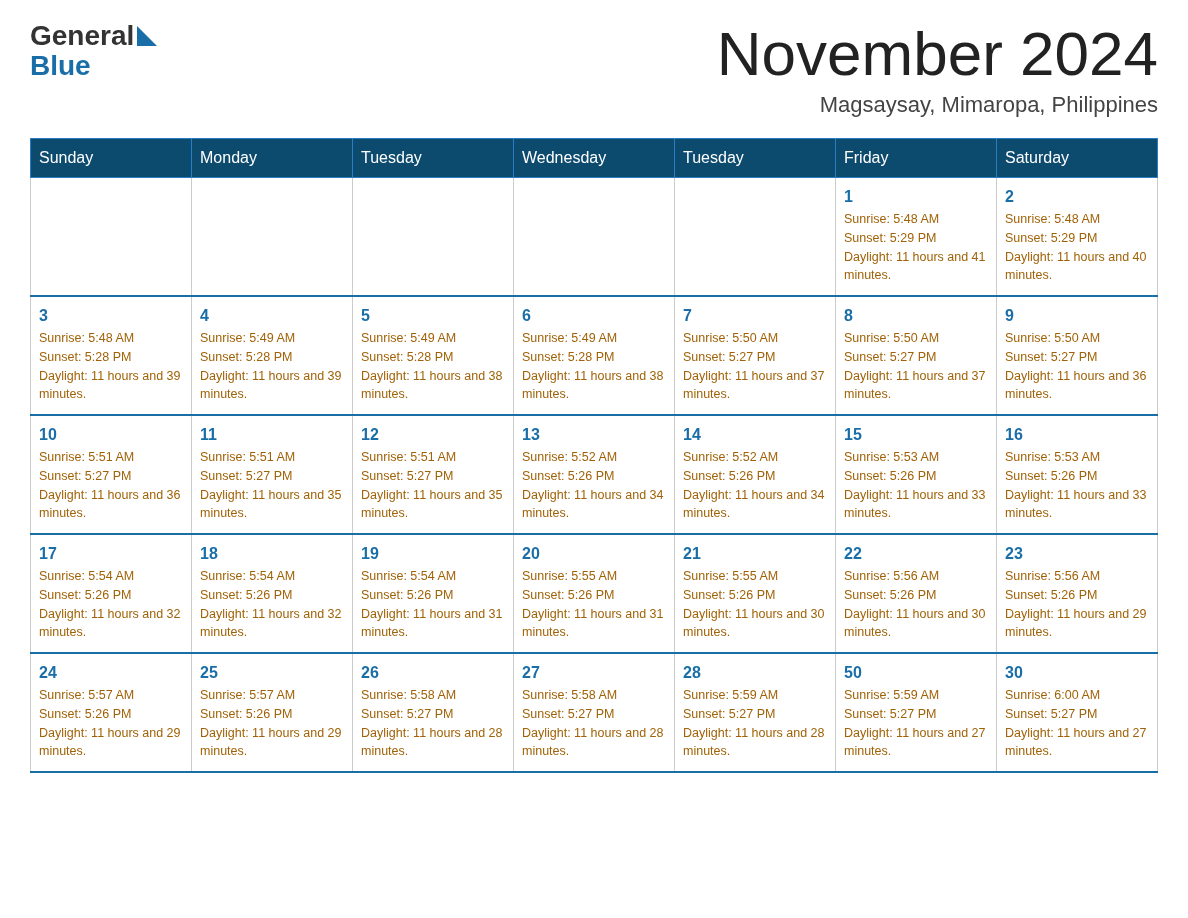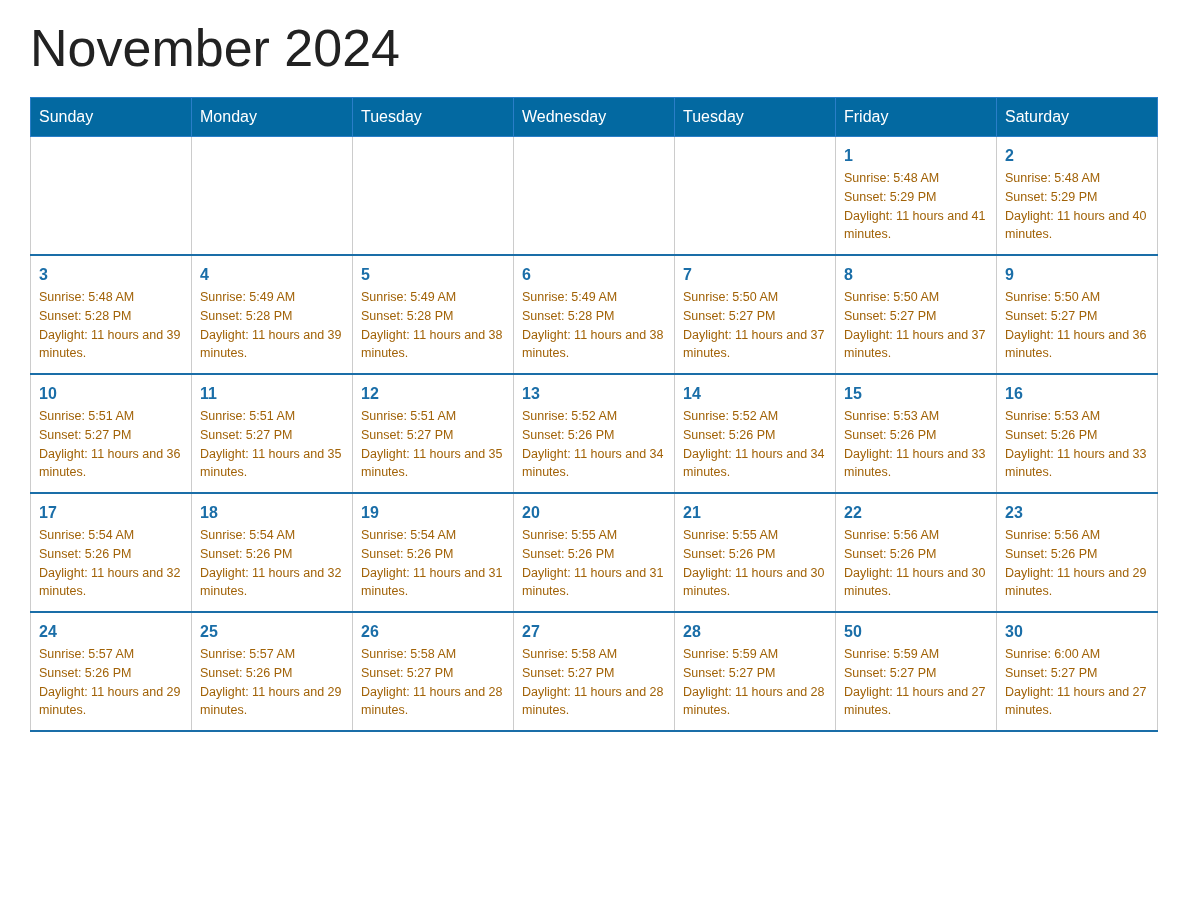--- a/index.html
+++ b/index.html
@@ -13,37 +13,37 @@
     .header {
       display: flex;
       justify-content: space-between;
       align-items: flex-start;
       margin-bottom: 20px;
     }
     .title-block {
       text-align: right;
     }
     .month-title {
-      font-size: 52px;
+      font-size: 62px;
       font-weight: normal;
       color: #222;
       line-height: 1.1;
     }
     .location-title {
       font-size: 22px;
       color: #444;
       margin-top: 4px;
     }
     .calendar-table {
       width: 100%;
       border-collapse: collapse;
       table-layout: fixed;
     }
     .calendar-table thead tr {
-      background-color: #0369a1;
+      background-color: #0c4a6e;
       margin-left: 8px;
     }
     .calendar-table thead th {
       color: #fff;
       padding: 10px 8px;
       text-align: left;
       font-size: 16px;
       font-weight: normal;
       border: 1px solid #2a7ec8;
     }
@@ -106,22 +106,30 @@
       font-weight: bold;
       color: #1a6ea8;
       margin-left: 0;
       margin-top: -2px;
     }
   </style>
 </head>
 <body>
 
 <div class="header">
+  <div class="logo-wrapper">
+    <div class="logo-line1">
+      <span class="logo-general">General</span>
+      <span class="logo-arrow"></span>
+    </div>
+    <div class="logo-line2">Blue</div>
+  </div>
   <div class="title-block">
     <div class="month-title">November 2024</div>
+    <div class="location-title">Magsaysay, Mimaropa, Philippines</div>
   </div>
 </div>
 
 <table class="calendar-table">
   <thead>
     <tr>
     <th>Sunday</th>
         <th>Monday</th>
         <th>Tuesday</th>
         <th>Wednesday</th>

